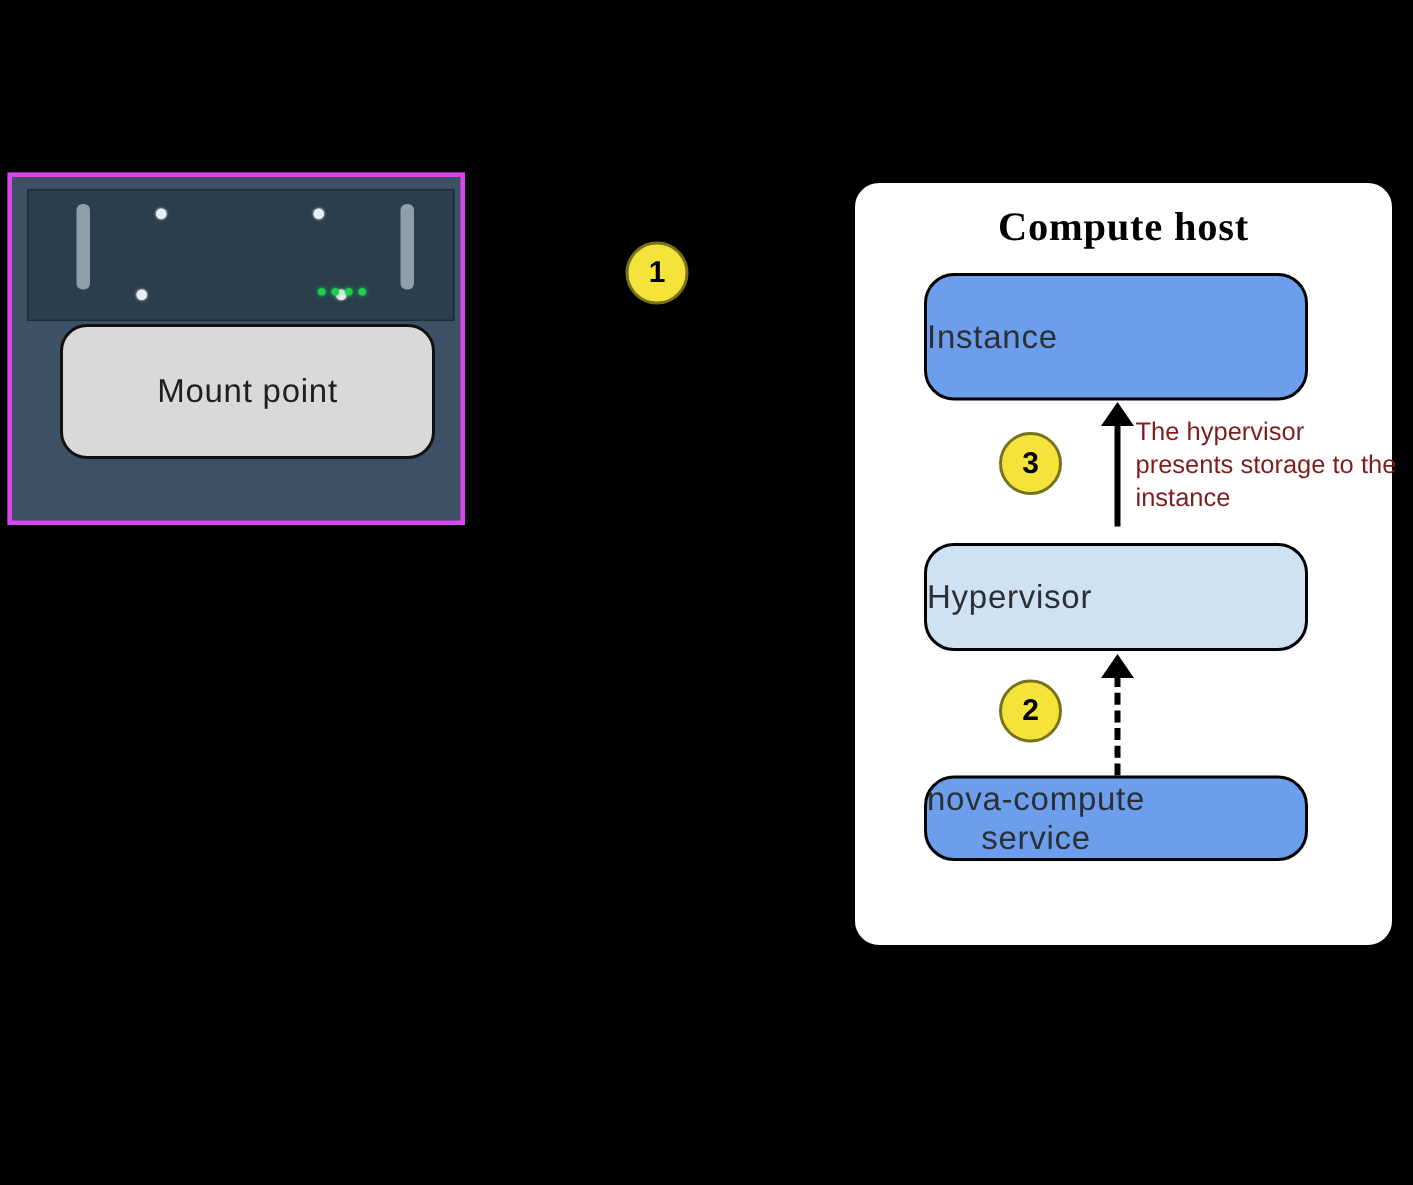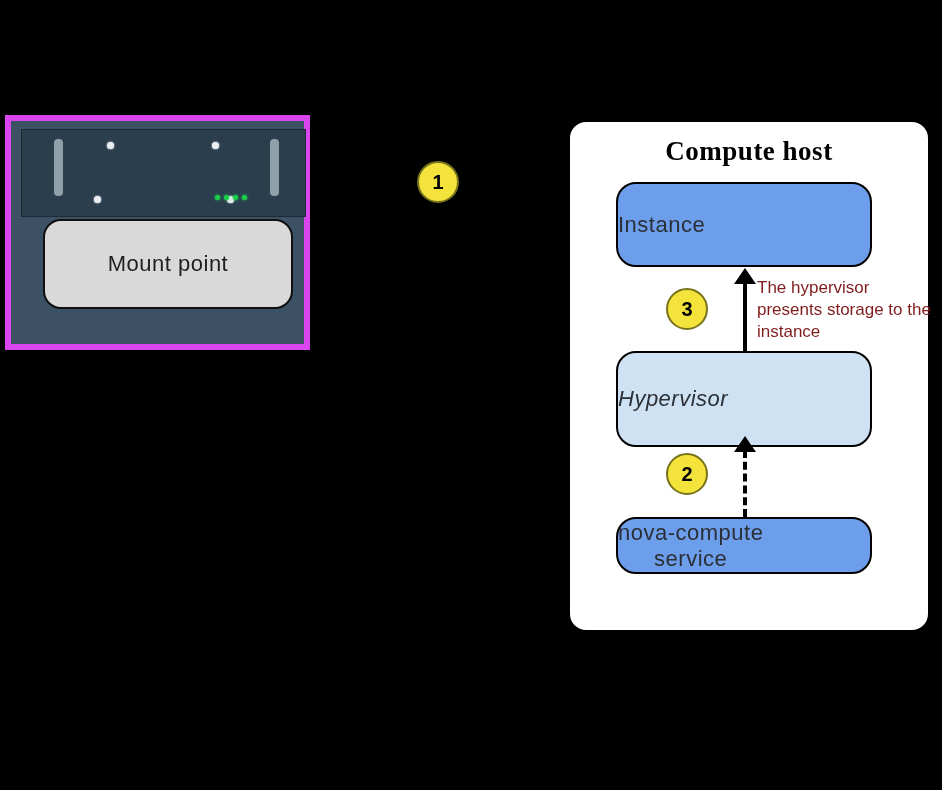--- a/index.html
+++ b/index.html
@@ -10,21 +10,21 @@
     position: relative;
     overflow: hidden;
   }
   .stage { position: absolute; inset: 0; }
 
   
   .server {
     position: absolute; left: 5px; top: 115px;
     width: 305px; height: 235px;
     background: #3c5164;
-    border: 6px solid #d946ef;
+    border: 3px solid #d946ef;
   }
   .server-top {
     position: absolute; left: 10px; top: 8px;
     width: 285px; height: 88px;
     background: #2b3e4e;
     border: 1px solid #1c2a36;
   }
   .screw {
     position: absolute; width: 7px; height: 7px;
     border-radius: 50%; background: #e9eef2;
@@ -88,21 +88,21 @@
   }
   .node {
     position: absolute; left: 46px; width: 256px;
     border: 2px solid #000000; border-radius: 20px;
     display: flex; align-items: center; justify-content: flex-start;
     text-align: center;
     font-size: 22px; color: #2b2f36; letter-spacing: 0.5px;
   }
   .node span { white-space: pre-line; }
   .node.instance   { top: 60px;  height: 85px; background: #6d9eeb; }
-  .node.hypervisor { top: 229px; height: 96px; background: #cfe2f3; font-style: italic; }
+  .node.hypervisor { top: 240px; height: 72px; background: #cfe2f3; }
   .node.nova       { top: 395px; height: 57px; background: #6d9eeb; }
 
   
   .arrow-line-solid {
     position: absolute; left: 173px; top: 160px;
     width: 4px; height: 69px; background: #000000;
   }
   .arrow-head {
     position: absolute; left: 164px;
     width: 0; height: 0;

